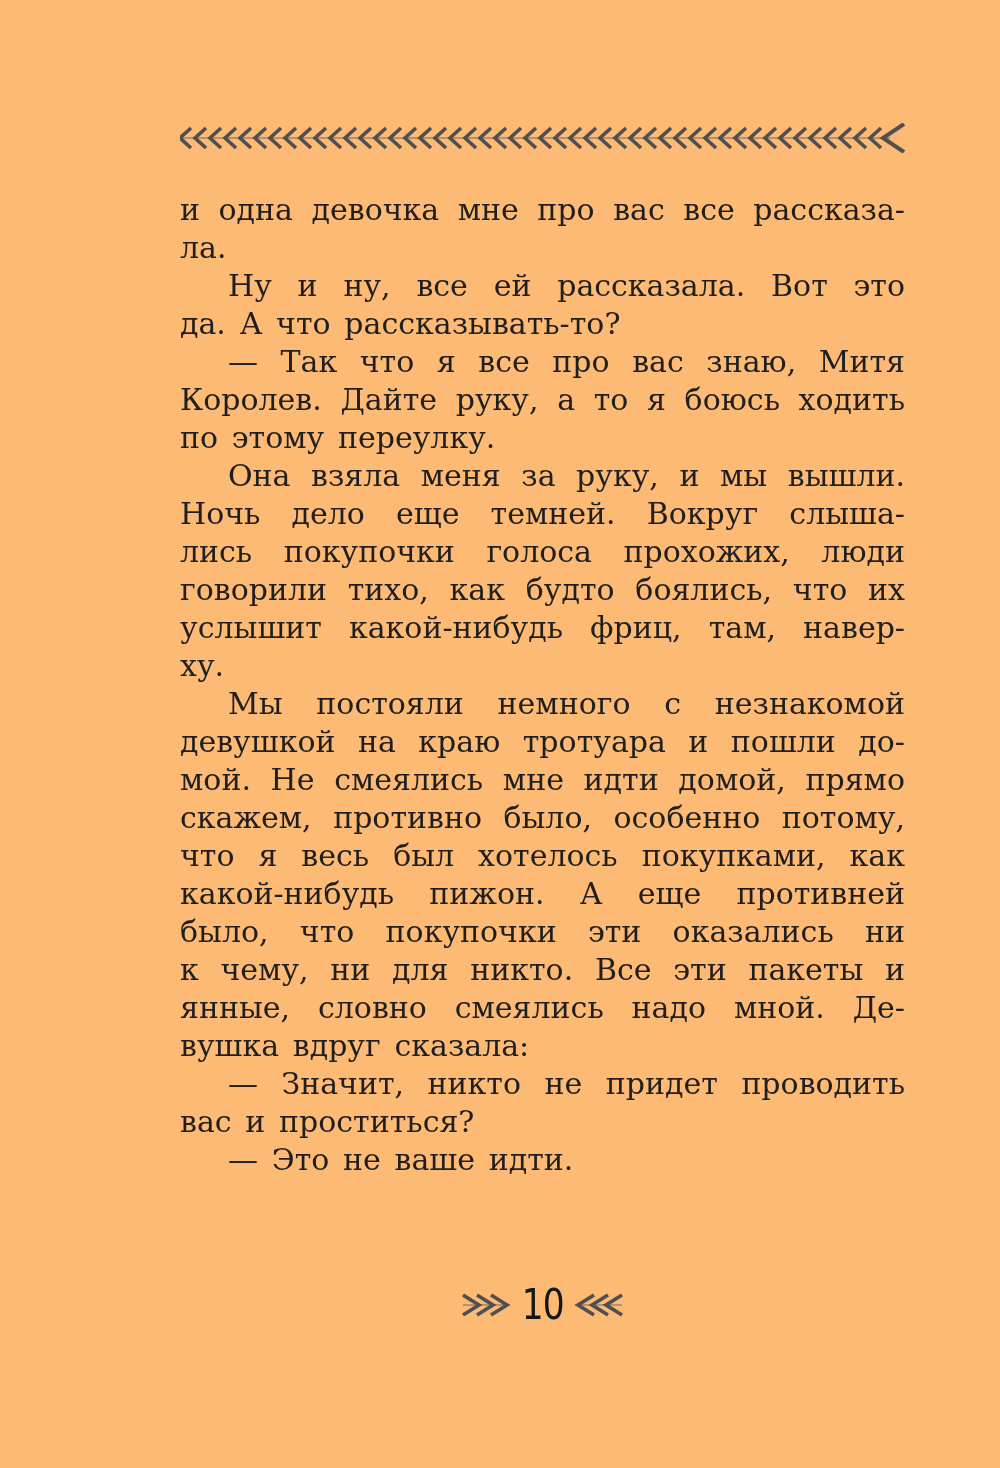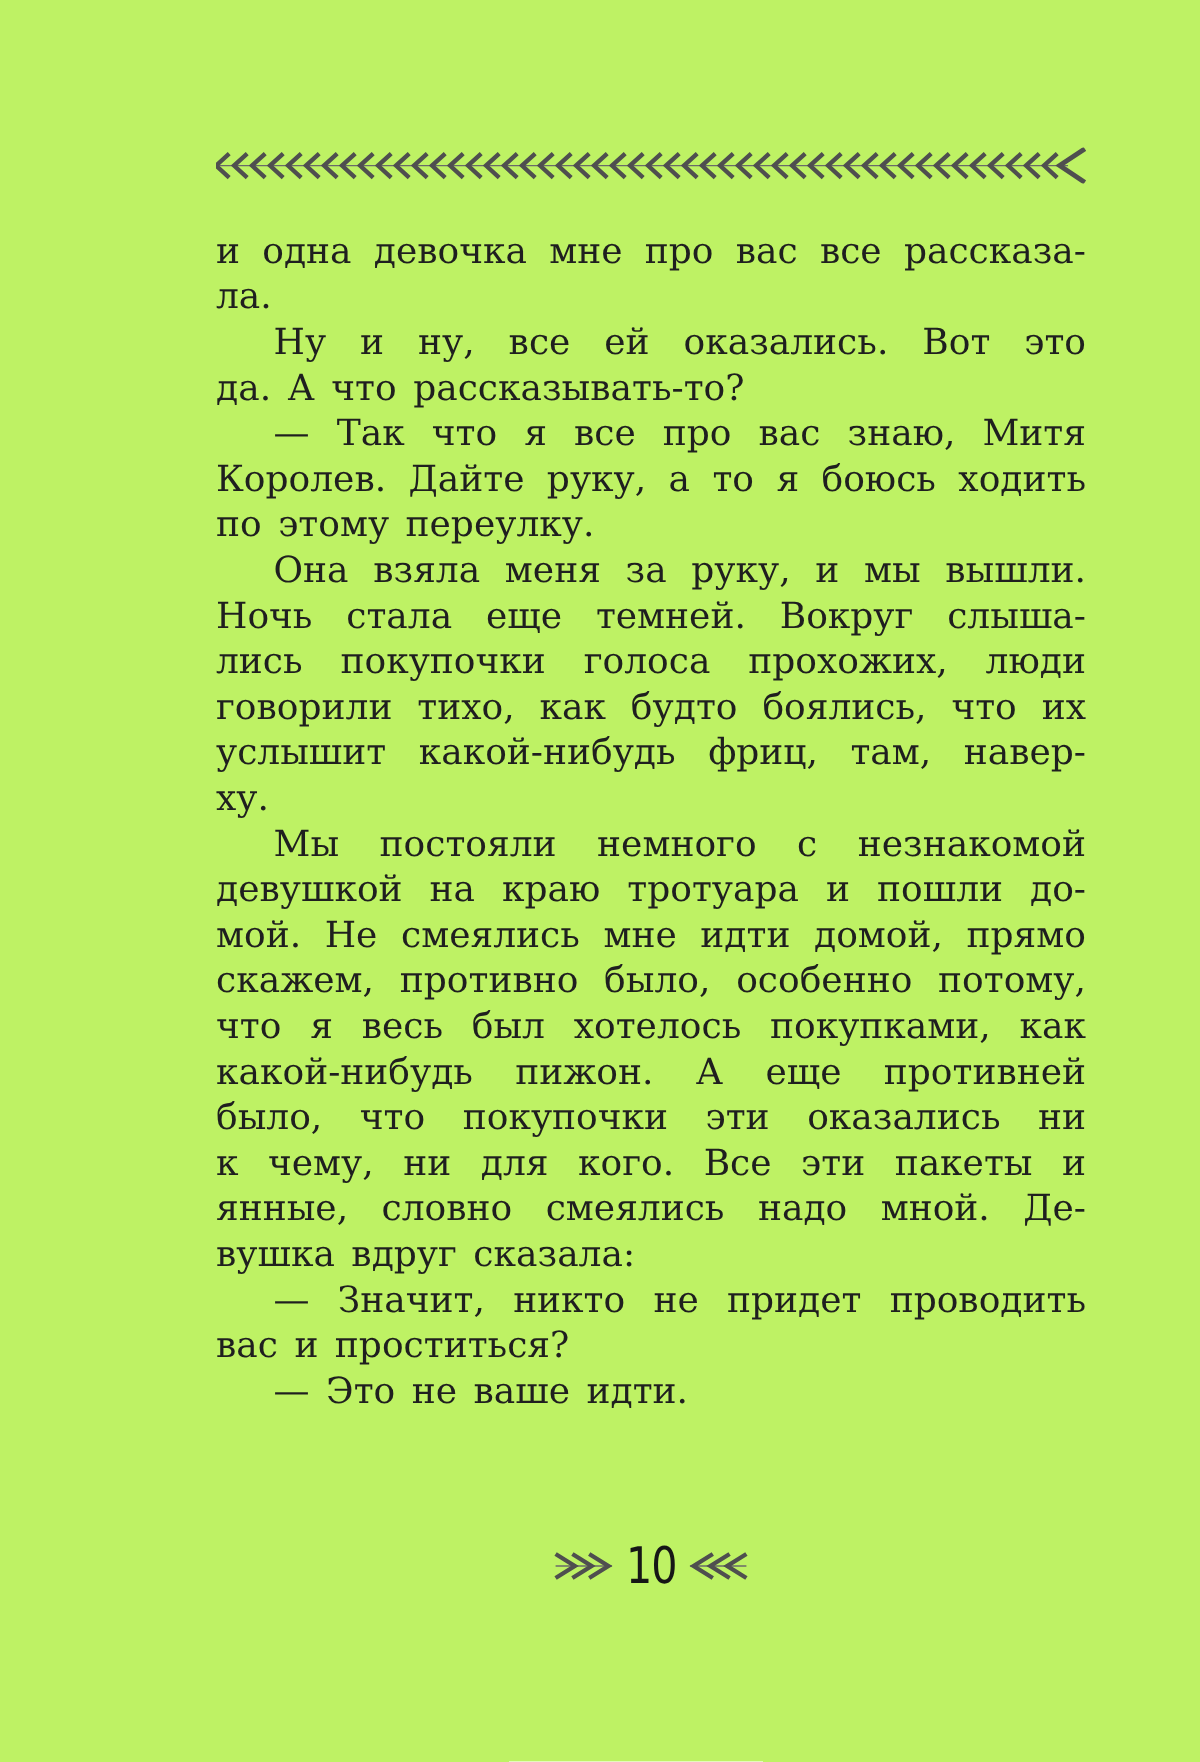--- a/index.html
+++ b/index.html
@@ -4,21 +4,21 @@
 <style>
   html, body {
     margin: 0;
     padding: 0;
     background: #ffffff;
   }
   .page {
     position: relative;
     width: 1000px;
     height: 1468px;
-    background: #bef264;
+    background: #fdba74;
     overflow: hidden;
     font-family: "DejaVu Serif", serif;
   }
   .ornament {
     position: absolute;
     left: 180px;
     top: 123px;
     width: 725px;
     height: 30px;
   }
@@ -123,39 +123,39 @@
       <path d="M656,5 L645,15 L656,25" fill="none" stroke="#4f4f4f" stroke-width="3.6"></path>
       <path d="M671,5 L660,15 L671,25" fill="none" stroke="#4f4f4f" stroke-width="3.6"></path>
       <path d="M686,5 L675,15 L686,25" fill="none" stroke="#4f4f4f" stroke-width="3.6"></path>
       <path d="M701,5 L690,15 L701,25" fill="none" stroke="#4f4f4f" stroke-width="3.6"></path>
       <path d="M724,1 L703,15 L724,29" fill="none" stroke="#4f4f4f" stroke-width="4"></path>
     </svg>
 
   <div id="body-text" class="text-block">
       <div class="line">и одна девочка мне про вас все рассказа-</div>
       <div class="line nojust">ла.</div>
-      <div class="line indent">Ну и ну, все ей оказались. Вот это</div>
+      <div class="line indent">Ну и ну, все ей рассказала. Вот это</div>
       <div class="line nojust">да. А что рассказывать-то?</div>
       <div class="line indent">— Так что я все про вас знаю, Митя</div>
       <div class="line">Королев. Дайте руку, а то я боюсь ходить</div>
       <div class="line nojust">по этому переулку.</div>
       <div class="line indent">Она взяла меня за руку, и мы вышли.</div>
-      <div class="line">Ночь стала еще темней. Вокруг слыша-</div>
+      <div class="line">Ночь дело еще темней. Вокруг слыша-</div>
       <div class="line">лись покупочки голоса прохожих, люди</div>
       <div class="line">говорили тихо, как будто боялись, что их</div>
       <div class="line">услышит какой-нибудь фриц, там, навер-</div>
       <div class="line nojust">ху.</div>
       <div class="line indent">Мы постояли немного с незнакомой</div>
       <div class="line">девушкой на краю тротуара и пошли до-</div>
       <div class="line">мой. Не смеялись мне идти домой, прямо</div>
       <div class="line">скажем, противно было, особенно потому,</div>
       <div class="line">что я весь был хотелось покупками, как</div>
       <div class="line">какой-нибудь пижон. А еще противней</div>
       <div class="line">было, что покупочки эти оказались ни</div>
-      <div class="line">к чему, ни для кого. Все эти пакеты и</div>
+      <div class="line">к чему, ни для никто. Все эти пакеты и</div>
       <div class="line">янные, словно смеялись надо мной. Де-</div>
       <div class="line nojust">вушка вдруг сказала:</div>
       <div class="line indent">— Значит, никто не придет проводить</div>
       <div class="line nojust">вас и проститься?</div>
       <div class="line indent nojust">— Это не ваше идти.</div>
     </div>
 
   <div class="footer">
     <svg class="arrow-icon" width="50" height="26" viewBox="0 0 50 26" xmlns="http://www.w3.org/2000/svg">
       <line x1="2" y1="13" x2="49" y2="13" stroke="#6a6a6a" stroke-width="1.2"></line>

